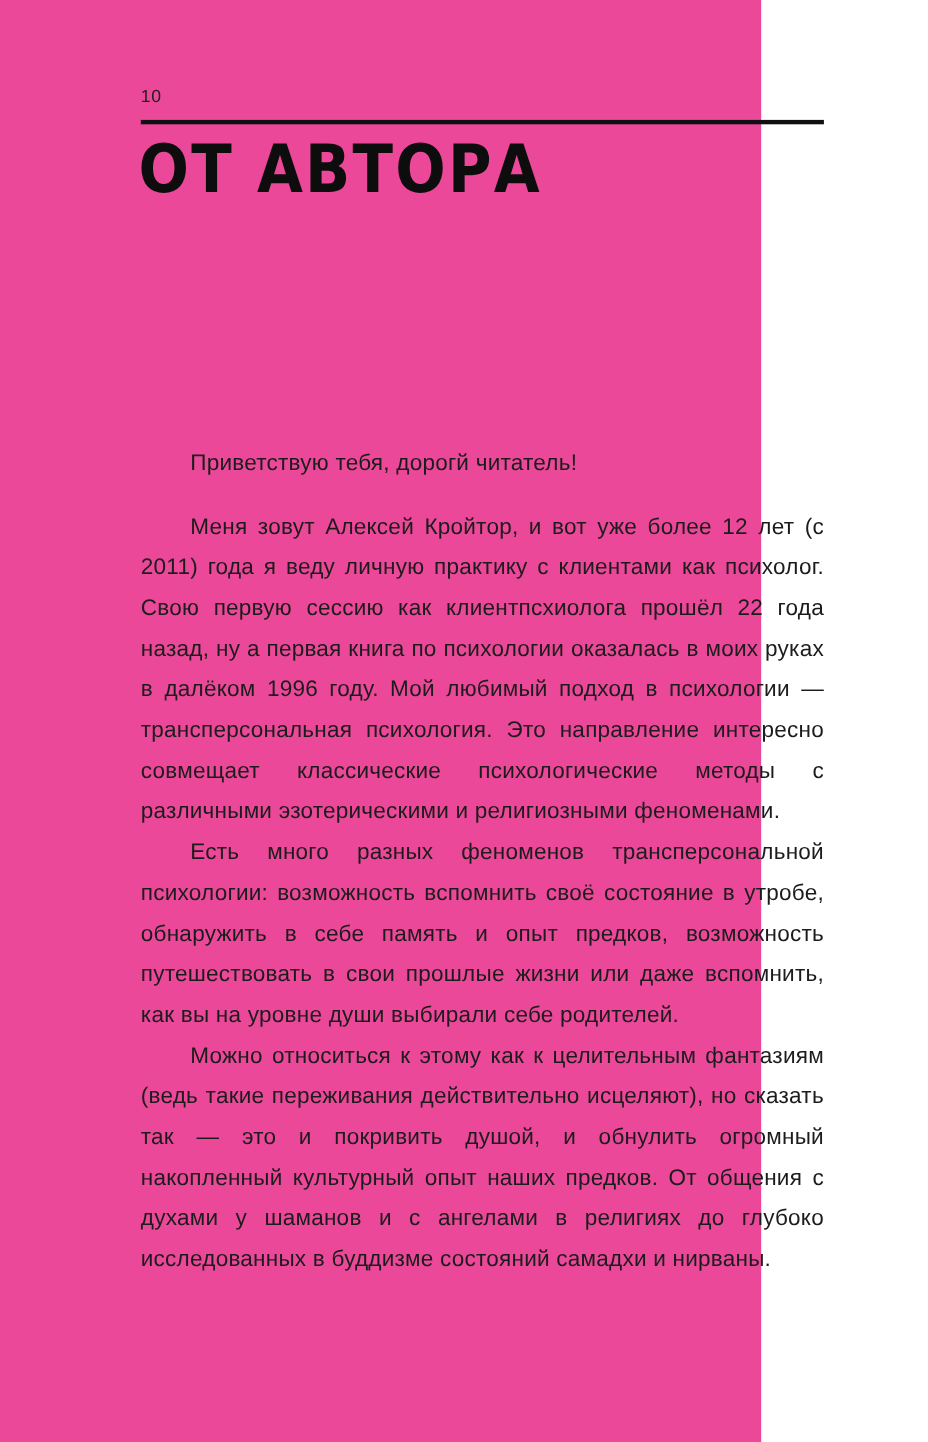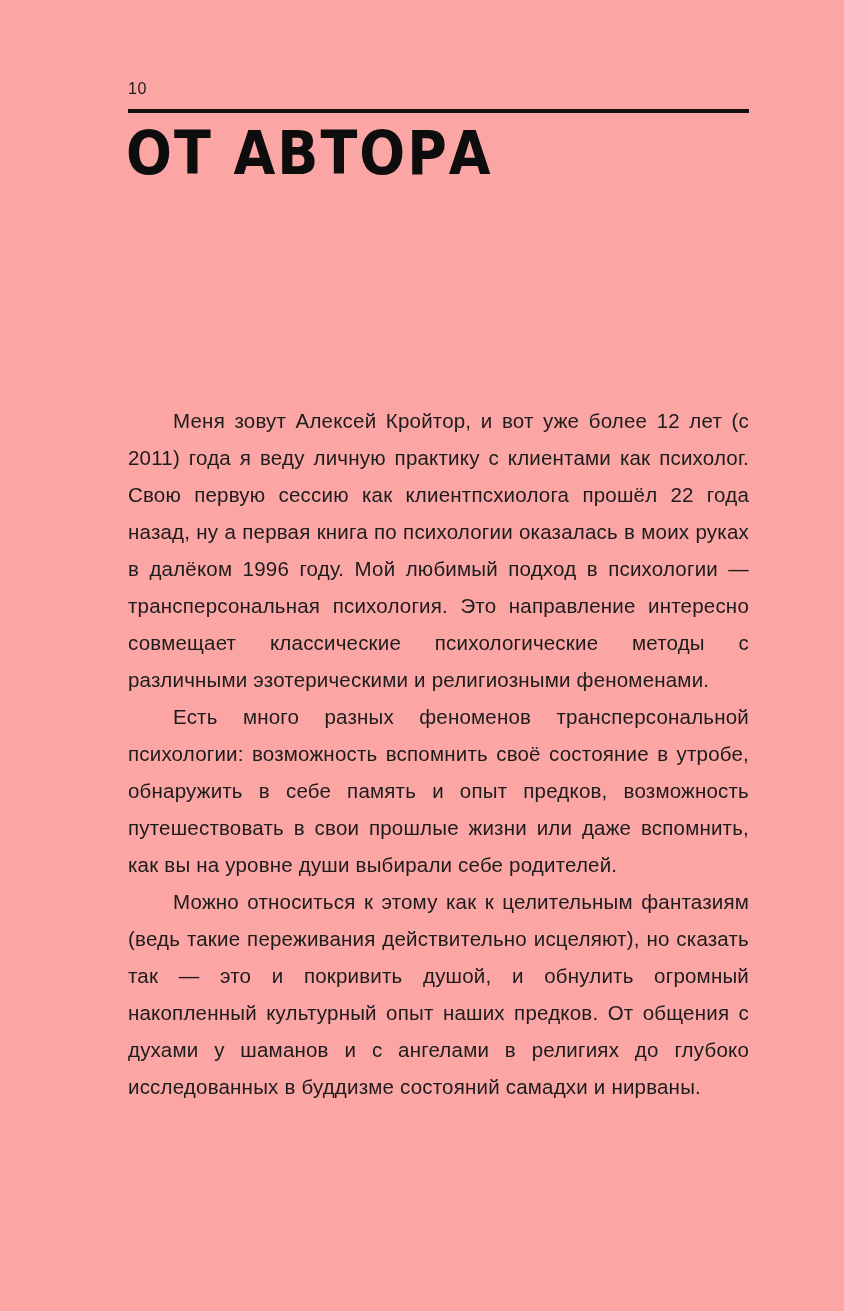--- a/index.html
+++ b/index.html
@@ -6,23 +6,23 @@
   html, body {
     width: 844px;
     height: 1311px;
     background: #ffffff;
     font-family: "Liberation Sans", sans-serif;
     color: #1c1c1c;
     overflow: hidden;
   }
   .page {
     position: relative;
-    width: 844px;
+    width: 692px;
     height: 1311px;
-    background: #fca5a5;
+    background: #ec4899;
   }
   .page-number {
     position: absolute;
     left: 128px;
     top: 80px;
     font-size: 16px;
     font-weight: 400;
     color: #1c1c1c;
     letter-spacing: 0.5px;
   }
@@ -74,18 +74,19 @@
 
 <div class="page">
 
   <div class="page-number">10</div>
 
   <div class="header-rule"></div>
 
   <h1 class="chapter-title">От автора</h1>
 
   <div class="body-text">
+    <p class="salutation">Приветствую тебя, дорогй читатель!</p>
     <p>Меня зовут Алексей Кройтор, и вот уже более 12 лет (с 2011) года я веду личную практику с клиентами как психолог. Свою первую сессию как клиентпсхиолога прошёл 22 года назад, ну а первая книга по психологии оказалась в моих руках в далёком 1996 году. Мой любимый подход в психологии — трансперсональная психология. Это направление интересно совмещает классические психологические методы с различными эзотерическими и религиозными феноменами.</p>
     <p>Есть много разных феноменов трансперсональной психологии: возможность вспомнить своё состояние в утробе, обнаружить в себе память и опыт предков, возможность путешествовать в свои прошлые жизни или даже вспомнить, как вы на уровне души выбирали себе родителей.</p>
     <p>Можно относиться к этому как к целительным фантазиям (ведь такие переживания действительно исцеляют), но сказать так — это и покривить душой, и обнулить огромный накопленный культурный опыт наших предков. От общения с духами у шаманов и с ангелами в религиях до глубоко исследованных в буддизме состояний самадхи и нирваны.</p>
   </div>
 
 </div>
 
 </body></html>

